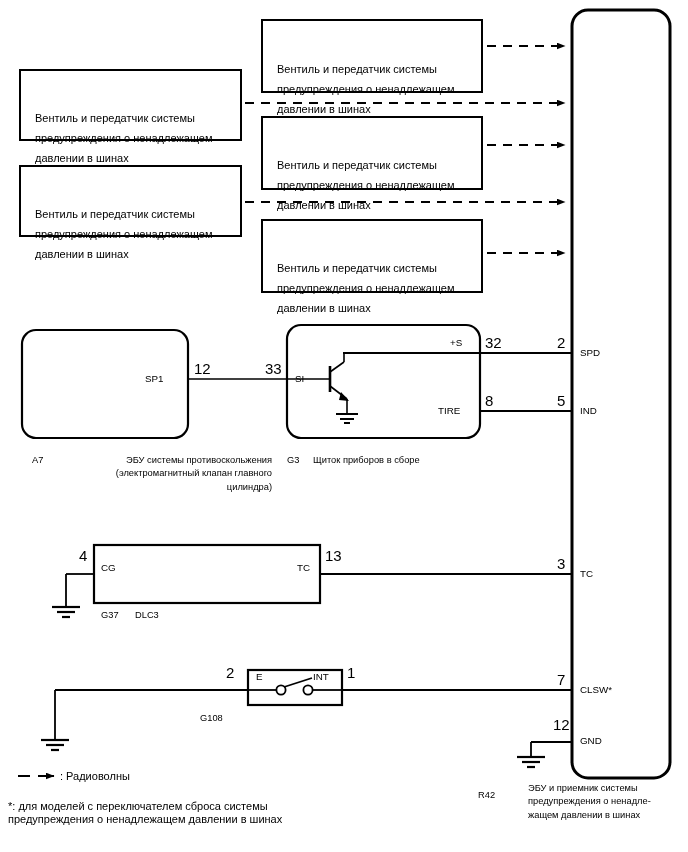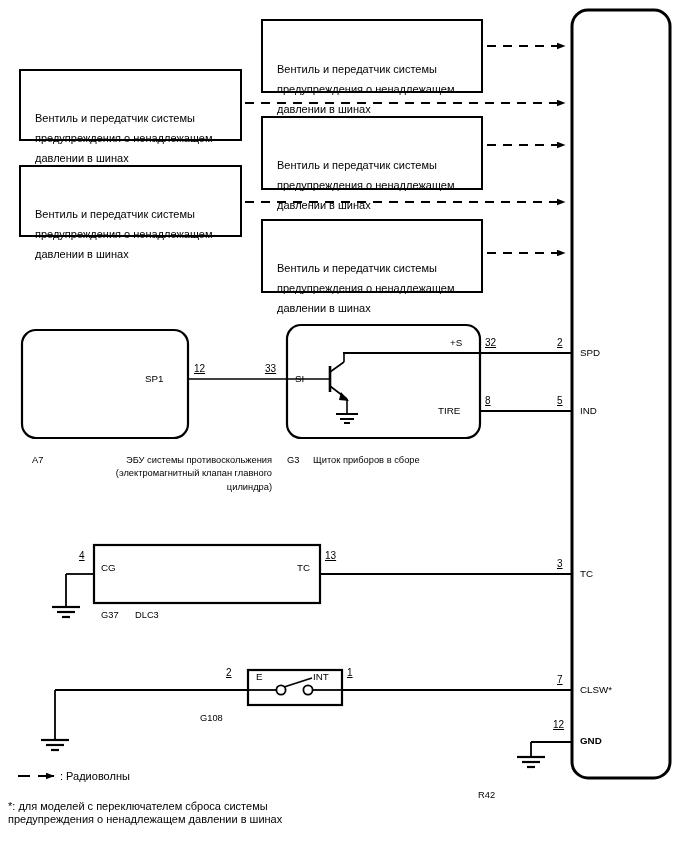--- a/index.html
+++ b/index.html
@@ -27,24 +27,23 @@
   .txt {
     position: absolute;
     font-size: 11px;
     line-height: 20px;
     white-space: pre-wrap;
     color: #000;
     margin-top: 24px;
   }
   .pin-num {
     position: absolute;
-    font-size: 10px;
+    font-size: 15px;
     line-height: 10px;
     color: #000;
-    text-decoration: underline;
   }
   .pin-name {
     position: absolute;
     font-size: 9.8px;
     line-height: 10px;
     color: #000;
   }
   .ref-id {
     position: absolute;
     font-size: 9.3px;
@@ -206,23 +205,25 @@
   <div class="pin-num" style="left:557px; top:396px;">5</div>
   <div class="pin-name" style="left:580px; top:406px;">IND</div>
 
   <div class="pin-num" style="left:557px; top:559px;">3</div>
   <div class="pin-name" style="left:580px; top:569px;">TC</div>
 
   <div class="pin-num" style="left:557px; top:675px;">7</div>
   <div class="pin-name" style="left:580px; top:685px;">CLSW*</div>
 
   <div class="pin-num" style="left:553px; top:720px;">12</div>
-  <div class="pin-name" style="left:580px; top:736px;font-weight:bold;">GND</div>
+  <div class="pin-name" style="left:580px; top:736px;">GND</div>
 
   <div class="ref-id" style="left:478px; top:789px;">R42</div>
+  <div class="sensor-label" style="left:528px; top:782px; width:160px;">ЭБУ и приемник системы предупреждения о ненадле-
+жащем давлении в шинах</div>
 
   <div class="pin-num" style="left:79px; top:551px;">4</div>
   <div class="pin-name" style="left:101px; top:563px;">CG</div>
   <div class="pin-name" style="left:297px; top:563px;">TC</div>
   <div class="pin-num" style="left:325px; top:551px;">13</div>
   <div class="ref-id" style="left:101px; top:609px;">G37</div>
   <div class="ref-id" style="left:135px; top:609px;">DLC3</div>
 
   <div class="pin-num" style="left:226px; top:668px;">2</div>
   <div class="pin-name" style="left:256px; top:672px;">E</div>

